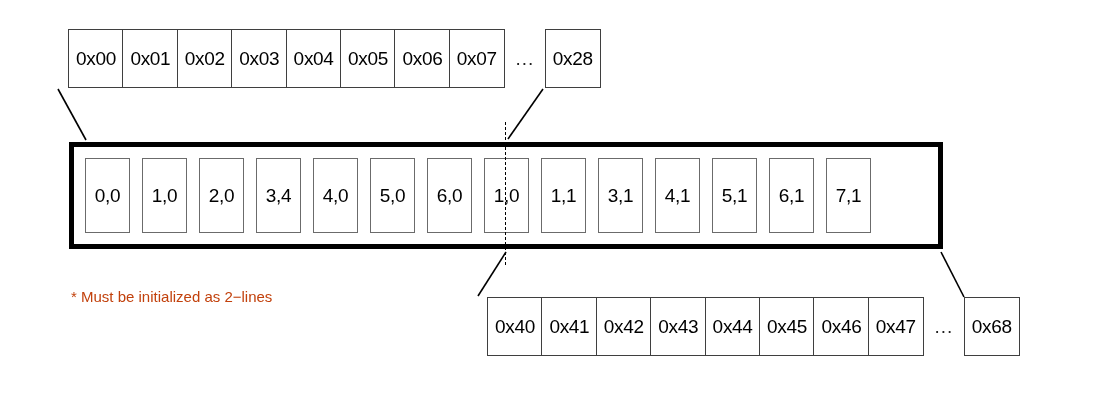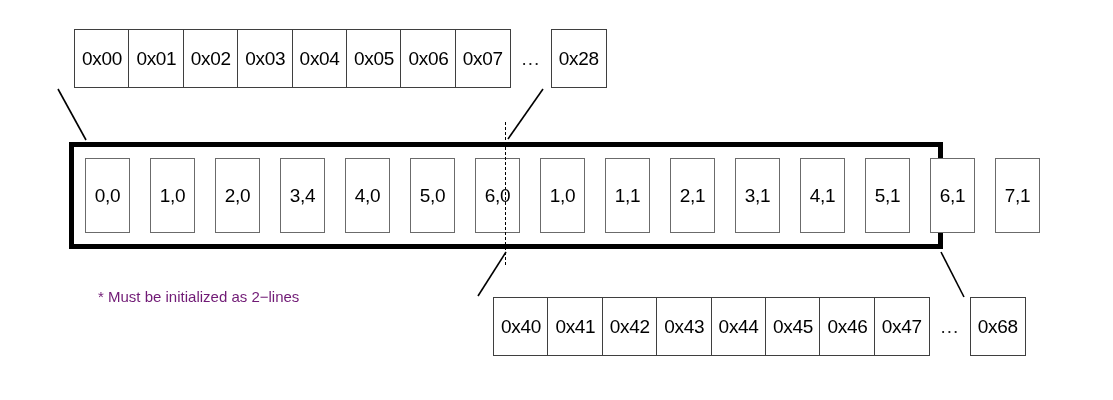--- a/index.html
+++ b/index.html
@@ -32,21 +32,21 @@
     border: 1.6px solid #3f3f3f;
     background: #ffffff;
     display: flex;
     align-items: center;
     justify-content: center;
     font-size: 19px;
     line-height: 1;
     letter-spacing: -0.3px;
     margin-left: -1.6px;
   }
-  .addr-cell:first-child { margin-left: 16px; }
+  .addr-cell:first-child { margin-left: 10px; }
 
   .addr-ellipsis {
     box-sizing: border-box;
     width: 40px;
     height: 59px;
     display: flex;
     align-items: center;
     justify-content: center;
     font-size: 19px;
     letter-spacing: 1px;
@@ -63,21 +63,21 @@
     height: 107px;
     border: 5px solid #000000;
     background: #ffffff;
     box-sizing: border-box;
   }
   #cacheline-cells {
     position: absolute;
     left: 85px;
     top: 158px;
     display: flex;
-    gap: 20px;
+    gap: 12px;
   }
   .line-cell {
     box-sizing: border-box;
     width: 45px;
     height: 75px;
     border: 1.6px solid #6b6b6b;
     background: #ffffff;
     display: flex;
     align-items: center;
     justify-content: center;
@@ -102,25 +102,25 @@
     left: 0;
     top: 0;
     width: 1113px;
     height: 400px;
     pointer-events: none;
   }
 
   
   #footnote {
     position: absolute;
-    left: 98px;
+    left: 71px;
     top: 288px;
     font-size: 15px;
     white-space: nowrap;
-    color: #701a75;
+    color: #c2410c;
   }
 </style>
 </head>
 <body>
 
 <div id="canvas">
 
   <div class="addr-row" id="top-addr-row" style="left:58px; top:29px;">
     <div class="addr-cell">0x00</div>
     <div class="addr-cell">0x01</div>
@@ -139,21 +139,20 @@
   <div id="cacheline-cells">
     <div class="line-cell">0,0</div>
     <div class="line-cell">1,0</div>
     <div class="line-cell">2,0</div>
     <div class="line-cell">3,4</div>
     <div class="line-cell">4,0</div>
     <div class="line-cell">5,0</div>
     <div class="line-cell">6,0</div>
     <div class="line-cell">1,0</div>
     <div class="line-cell">1,1</div>
-    <div class="line-cell">2,1</div>
     <div class="line-cell">3,1</div>
     <div class="line-cell">4,1</div>
     <div class="line-cell">5,1</div>
     <div class="line-cell">6,1</div>
     <div class="line-cell">7,1</div>
   </div>
 
   <div id="split-dash"></div>
 
   <svg id="leaders" viewBox="0 0 1113 400" width="1113" height="400">

